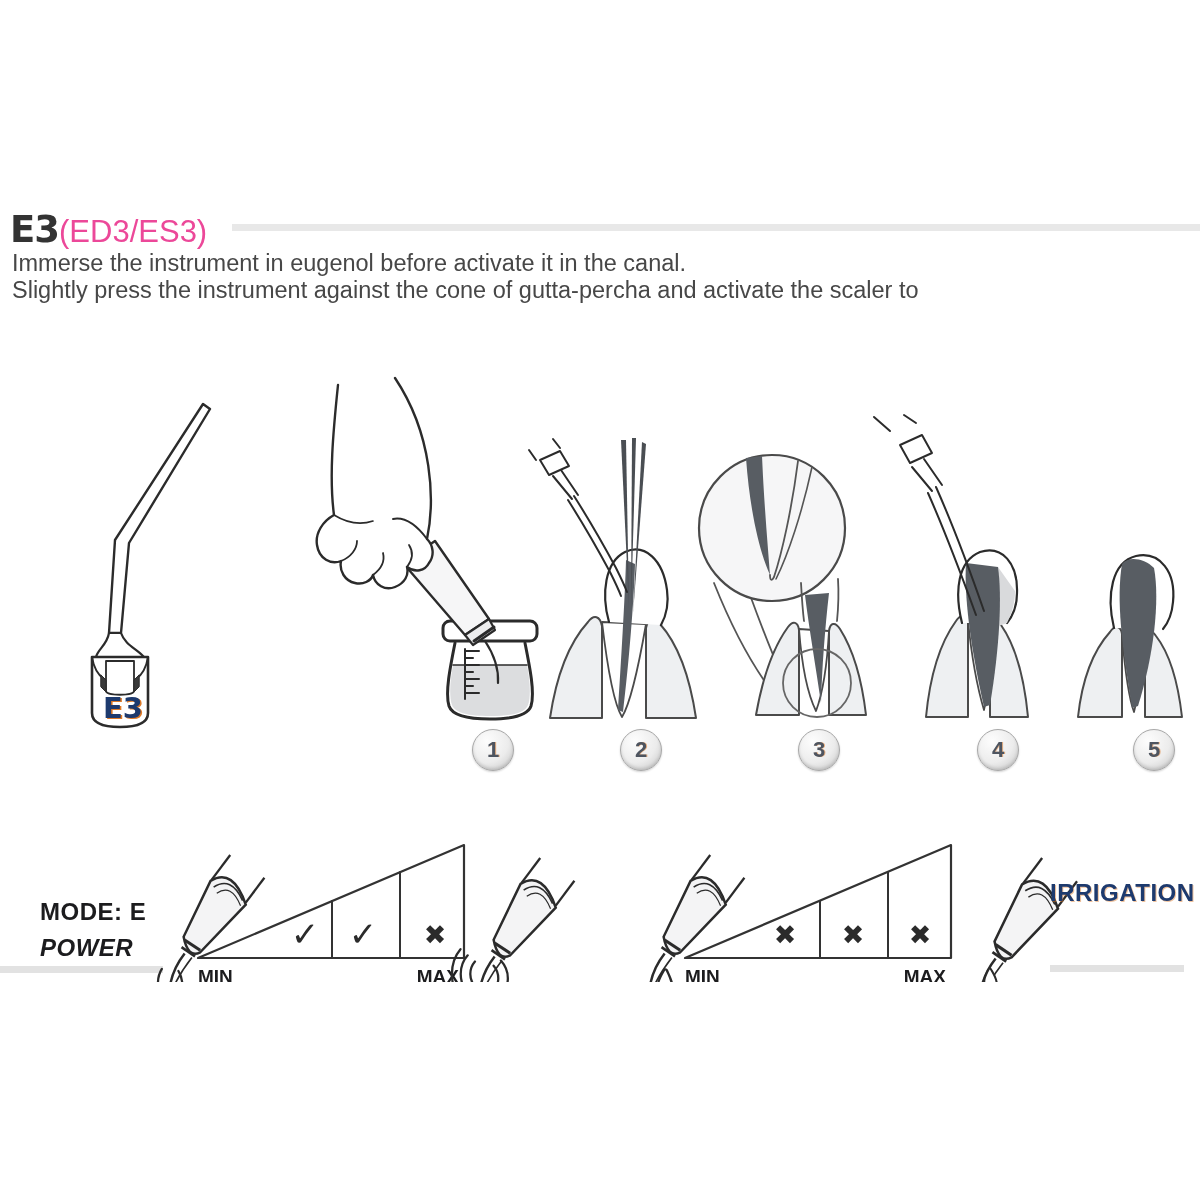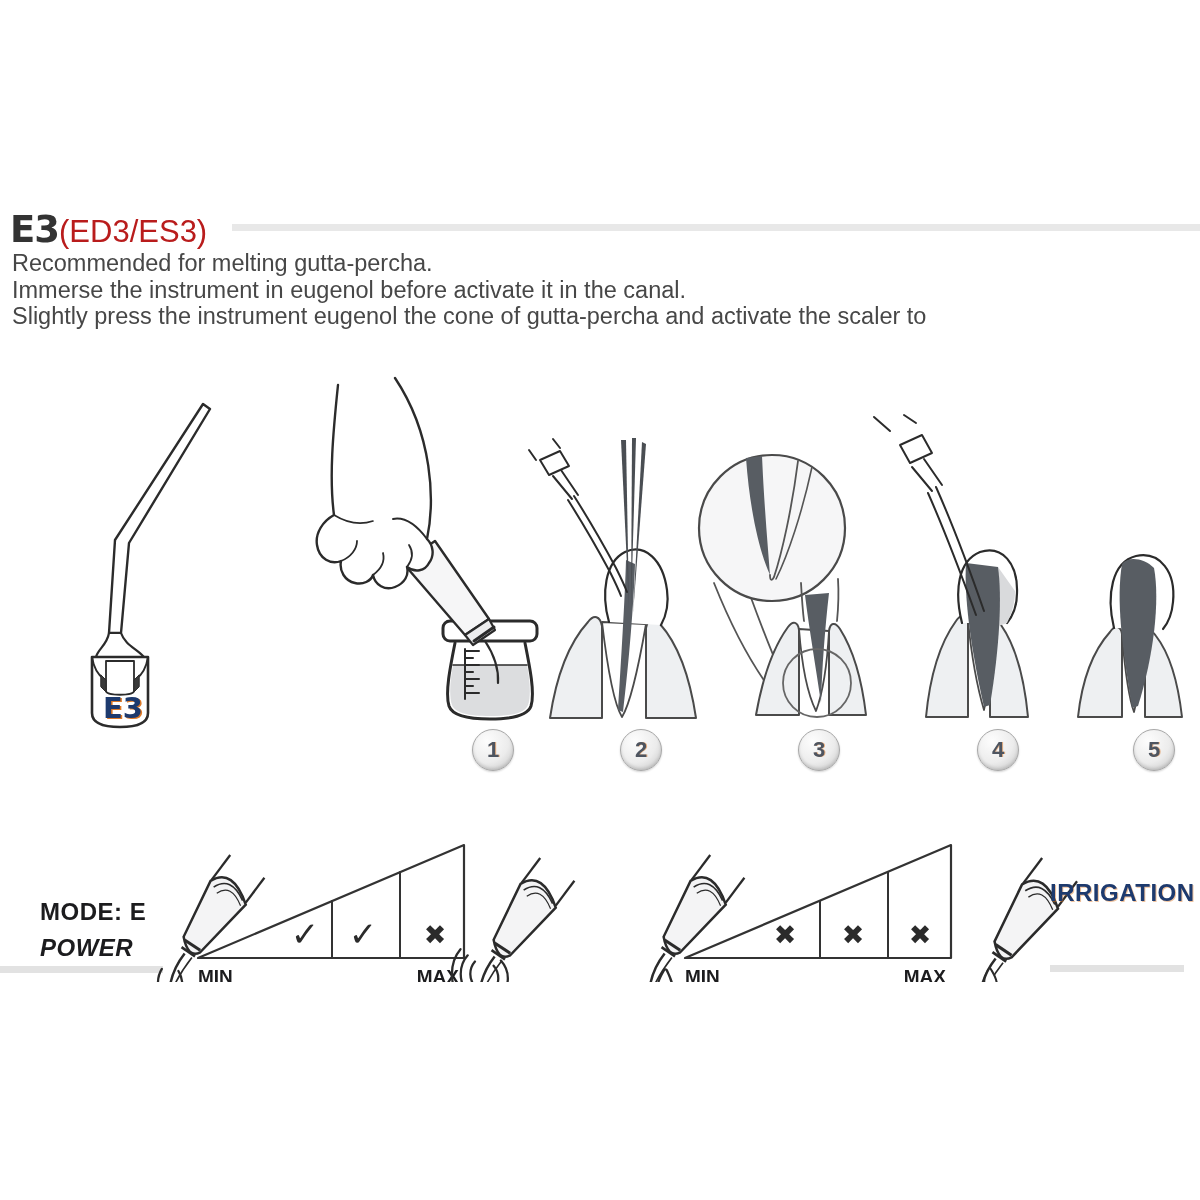--- a/index.html
+++ b/index.html
@@ -6,21 +6,21 @@
   #canvas{
     position:relative;width:1200px;height:982px;background:#ffffff;
     font-family:"Liberation Sans",sans-serif;color:#3d3d3d;overflow:hidden;
   }
   .abs{position:absolute;}
   svg{overflow:visible;display:block;}
 
   
   .title-row{left:10px;top:208px;display:flex;align-items:baseline;}
   .title-code{font-family:"DejaVu Sans",sans-serif;font-size:37px;font-weight:900;letter-spacing:-1px;color:#333;}
-  .title-variants{font-size:31px;font-weight:400;color:#b91c1c;}
+  .title-variants{font-size:31px;font-weight:400;color:#ec4899;}
   .title-bar{left:232px;top:224px;width:968px;height:7px;background:#e8e8e8;}
   .description{left:12px;top:250px;width:1160px;font-size:23.5px;line-height:26.5px;color:#474747;}
 
   
   .draw path,.draw line,.draw circle,.draw rect{stroke-linecap:round;stroke-linejoin:round;}
   .badge{
     width:40px;height:40px;border-radius:50%;
     background:radial-gradient(circle at 35% 28%, #fdfdfd 0%, #ececec 55%, #c3c3c3 100%);
     border:1px solid #a8a8a8;
     box-shadow:inset 0 -2px 3px rgba(0,0,0,.12), 0 1px 2px rgba(0,0,0,.18);
@@ -61,23 +61,22 @@
     </defs>
   </svg>
 
   <div class="abs title-row">
     <span class="title-code">E3</span>
     <span class="title-variants">(ED3/ES3)</span>
   </div>
   <div class="abs title-bar"></div>
 
   <div class="abs description">
-    <div>Recommended for melting gutta-percha.</div>
     <div>Immerse the instrument in eugenol before activate it in the canal.</div>
-    <div>Slightly press the instrument eugenol the cone of gutta-percha and activate the scaler to</div>
+    <div>Slightly press the instrument against the cone of gutta-percha and activate the scaler to</div>
   </div>
 
   <svg class="abs draw" style="left:68px;top:393px" width="180" height="335" viewBox="0 0 180 335">
     <g stroke="#2b2b2b" fill="#ffffff">
       <path d="M135,11 L142,16 L61,150 L53,240 L41,240 L47,147 Z" stroke-width="2.4"></path>
       <path d="M41,240 C39,252 30,256 28,264 L76,264 C69,256 57,252 53,240 Z" stroke-width="2.2"></path>
       <path d="M24,264 L80,264 L80,320 C80,330 68,334 52,334 C36,334 24,330 24,320 Z" stroke-width="2.6"></path>
       <path d="M24,264 C26,276 30,282 36,286" fill="none" stroke-width="1.8"></path>
       <path d="M80,264 C78,276 74,282 68,286" fill="none" stroke-width="1.8"></path>
       <path d="M38,268 L66,268 L66,298 C66,303 38,303 38,298 Z" stroke-width="1.8"></path>

